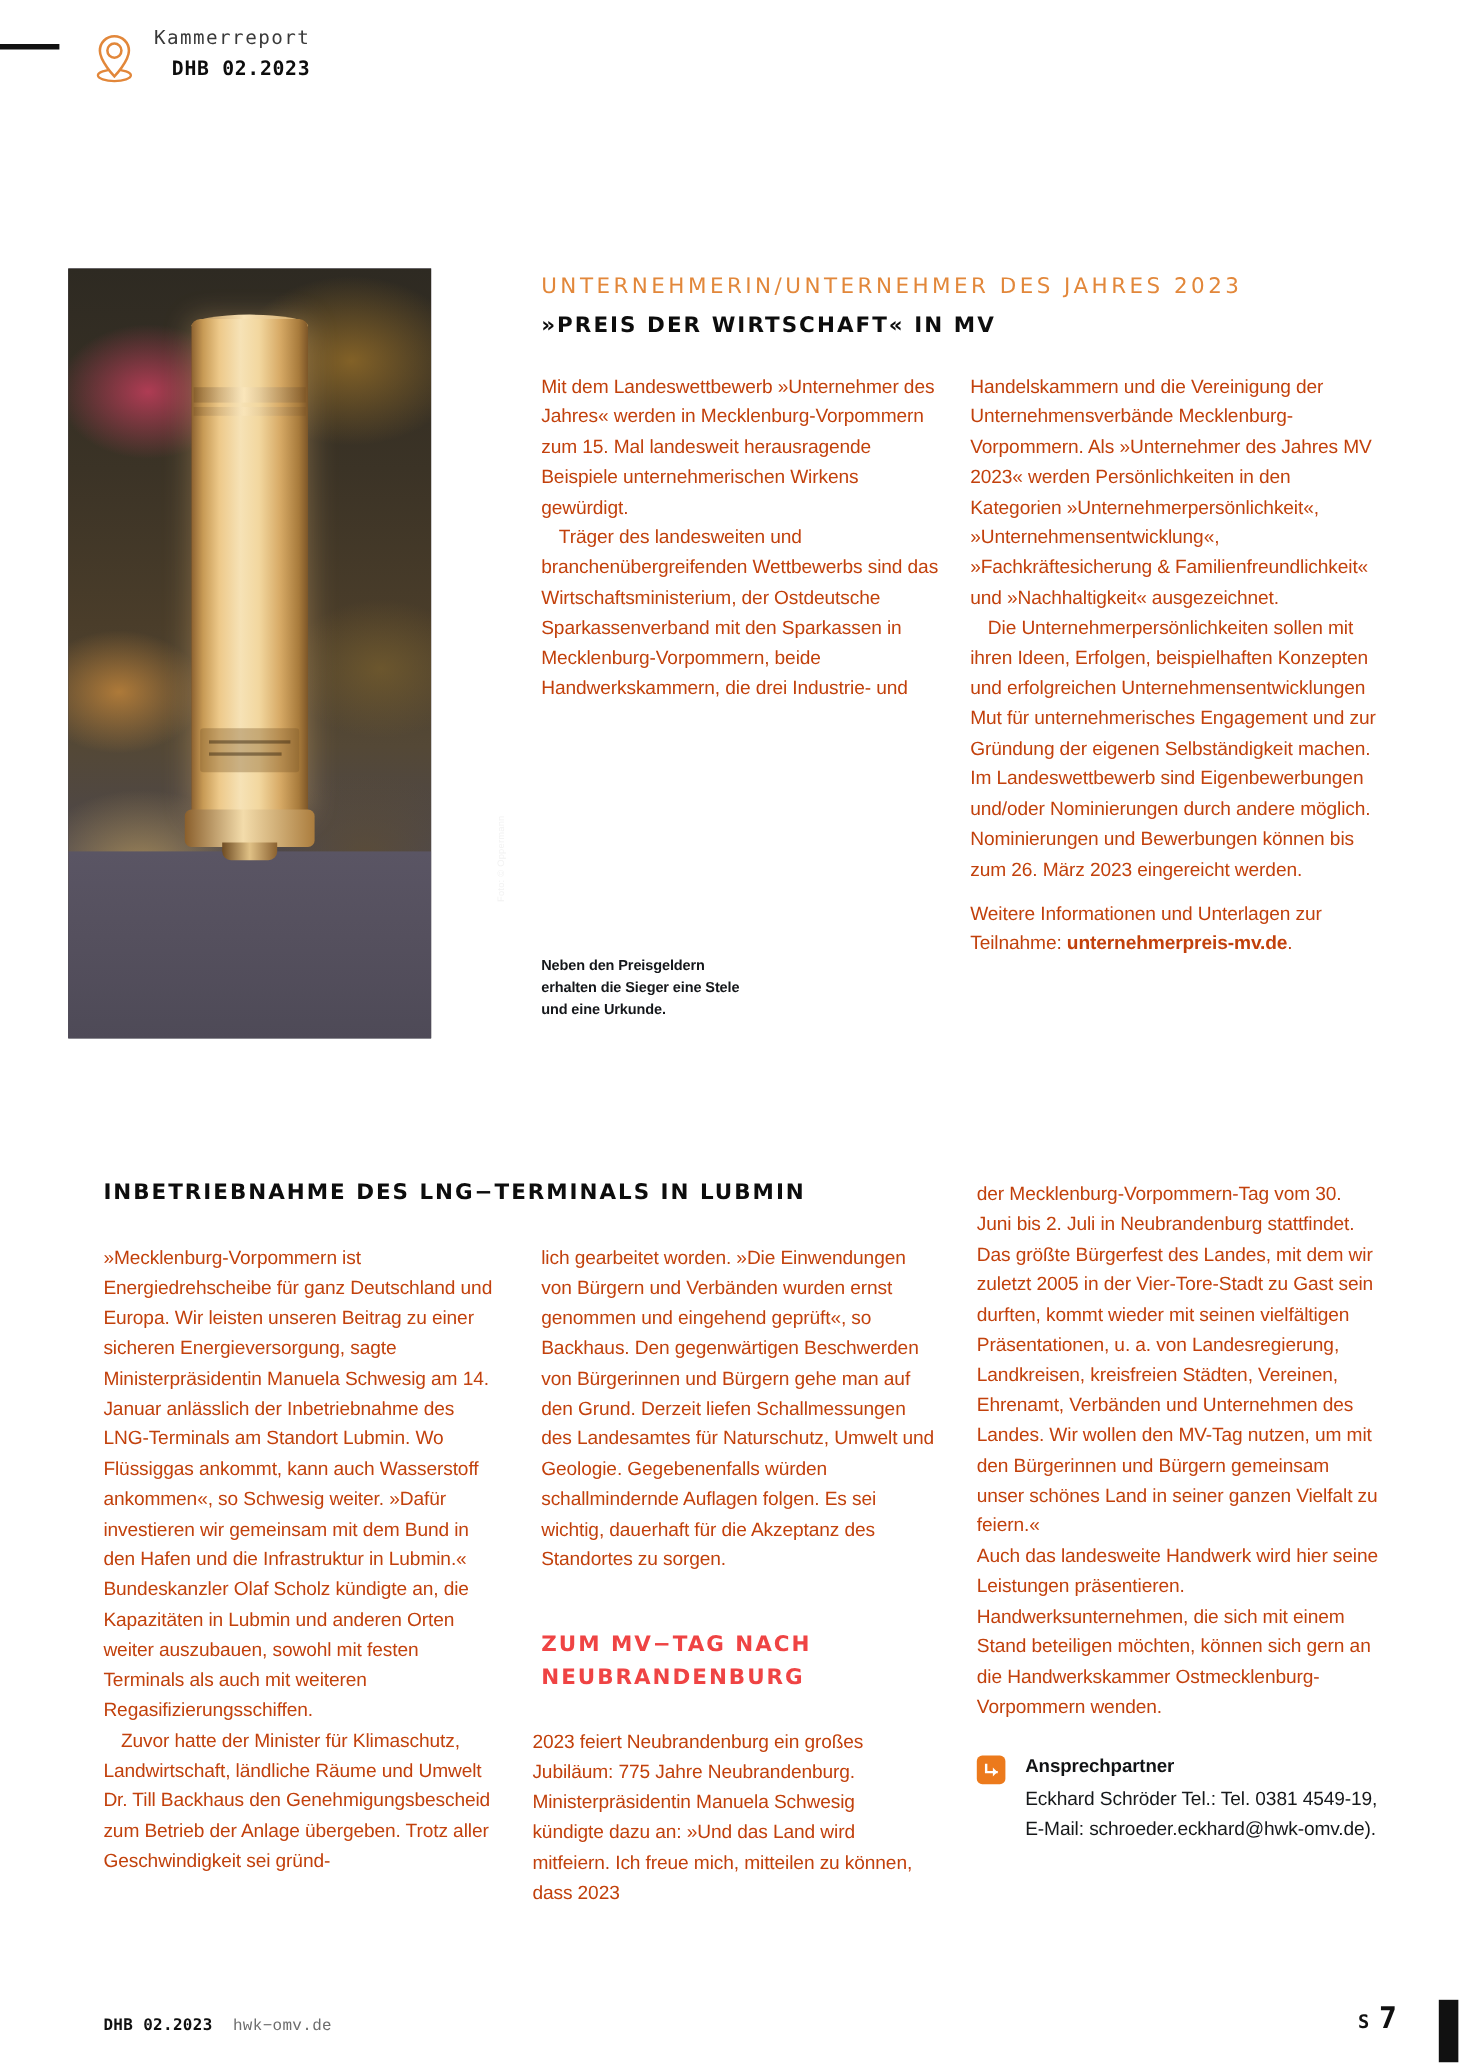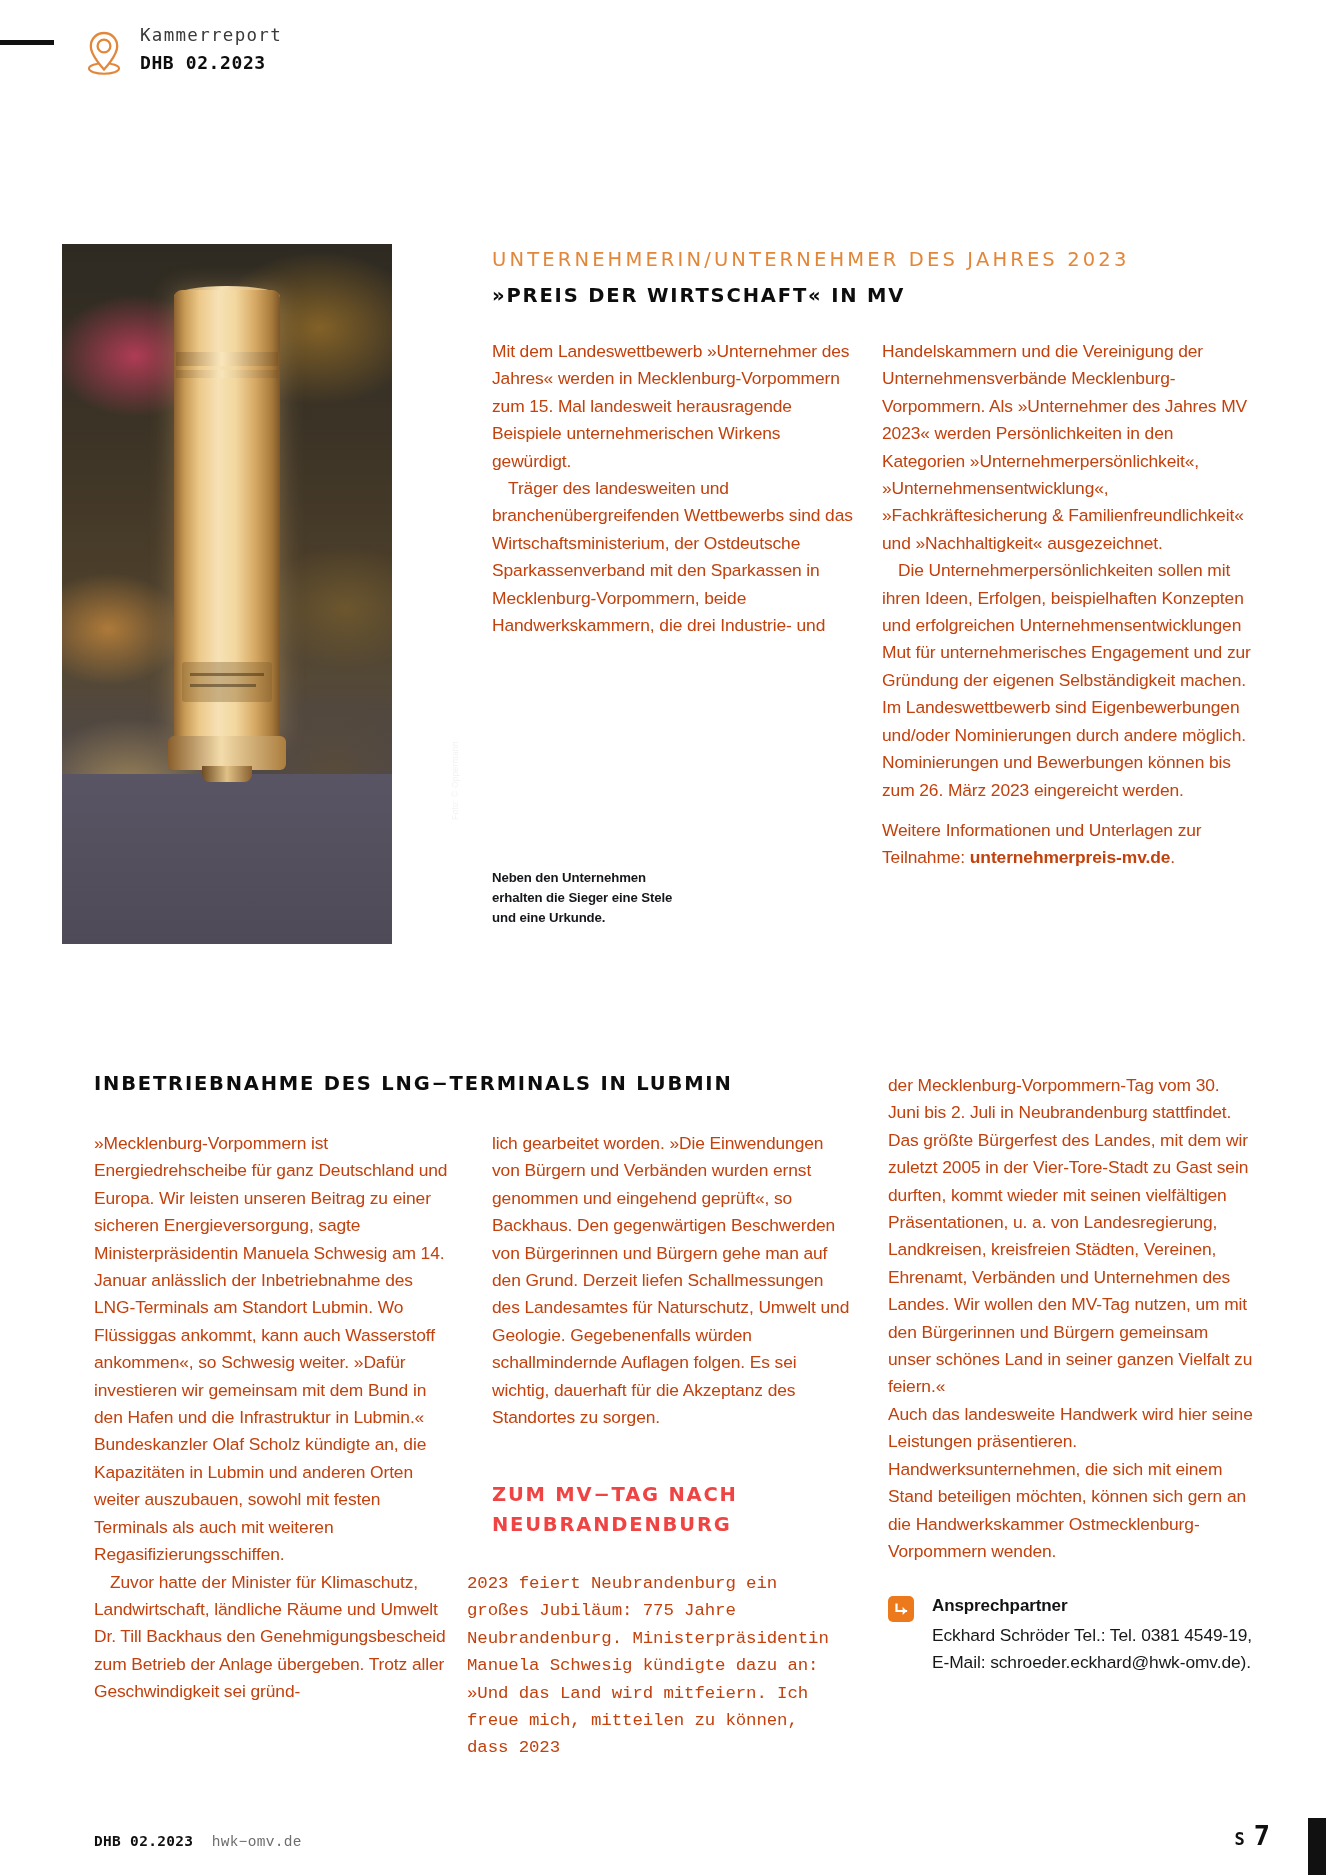--- a/index.html
+++ b/index.html
@@ -21,20 +21,21 @@
     background: #ffffff;
   }
 
   
   .masthead {
     position: absolute;
     left: 0;
     top: 34px;
     width: 1286px;
     height: 64px;
+    text-align: right;
   }
   .masthead-rule {
     position: absolute;
     left: 0;
     top: 6px;
     width: 54px;
     height: 5px;
     background: #111111;
   }
   .pin-icon {
@@ -259,21 +260,21 @@
     font-size: 19.5px;
     letter-spacing: 1.8px;
     color: #ef4444;
     line-height: 30px;
   }
   .mvtag-heading { left: 492px; top: 1480px; width: 330px; }
 
   .body-col-1 { left: 94px; top: 1130px; width: 358px; }
   .body-col-2 { left: 492px; top: 1130px; width: 362px; }
   .body-col-3 { left: 888px; top: 1072px; width: 366px; }
-  .body-col-2b { left: 467px; top: 1570px; width: 362px; font-family: Liberation Mono, monospace; }
+  .body-col-2b { left: 484px; top: 1570px; width: 362px; }
 
   
   .contact {
     position: absolute;
     left: 888px;
     top: 1592px;
     width: 372px;
   }
   .contact-icon {
     position: absolute;
@@ -408,21 +409,21 @@
     <p>Mit dem Landeswettbewerb »Unternehmer des Jahres« werden in Mecklenburg-Vorpommern zum 15. Mal landesweit herausragende Beispiele unternehmerischen Wirkens gewürdigt.</p>
     <p class="indent">Träger des landesweiten und branchenübergreifenden Wettbewerbs sind das Wirtschaftsministerium, der Ostdeutsche Sparkassenverband mit den Sparkassen in Mecklenburg-Vorpommern, beide Handwerkskammern, die drei Industrie- und</p>
   </div>
 
   <div class="col lead-col-2">
     <p>Handelskammern und die Vereinigung der Unternehmensverbände Mecklenburg-Vorpommern. Als »Unternehmer des Jahres MV 2023« werden Persönlichkeiten in den Kategorien »Unternehmerpersönlichkeit«, »Unternehmensentwicklung«, »Fachkräftesicherung &amp; Familienfreundlichkeit« und »Nachhaltigkeit« ausgezeichnet.</p>
     <p class="indent">Die Unternehmerpersönlichkeiten sollen mit ihren Ideen, Erfolgen, beispielhaften Konzepten und erfolgreichen Unternehmensentwicklungen Mut für unternehmerisches Engagement und zur Gründung der eigenen Selbständigkeit machen. Im Landeswettbewerb sind Eigenbewerbungen und/oder Nominierungen durch andere möglich. Nominierungen und Bewerbungen können bis zum 26. März 2023 eingereicht werden.</p>
     <p class="gap"><span>Weitere Informationen und Unterlagen zur Teilnahme: </span><span class="bold-inline">unternehmerpreis-mv.de</span><span>.</span></p>
   </div>
 
-  <div class="caption">Neben den Unternehmen erhalten die Sieger eine Stele und eine Urkunde.</div>
+  <div class="caption">Neben den Preisgeldern erhalten die Sieger eine Stele und eine Urkunde.</div>
 
   <div class="section-heading lng-heading">INBETRIEBNAHME DES LNG−TERMINALS IN LUBMIN</div>
 
   <div class="col body-col-1">
     <p>»Mecklenburg-Vorpommern ist Energiedrehscheibe für ganz Deutschland und Europa. Wir leisten unseren Beitrag zu einer sicheren Energieversorgung, sagte Ministerpräsidentin Manuela Schwesig am 14. Januar anlässlich der Inbetriebnahme des LNG-Terminals am Standort Lubmin. Wo Flüssiggas ankommt, kann auch Wasserstoff ankommen«, so Schwesig weiter. »Dafür investieren wir gemeinsam mit dem Bund in den Hafen und die Infrastruktur in Lubmin.« Bundeskanzler Olaf Scholz kündigte an, die Kapazitäten in Lubmin und anderen Orten weiter auszubauen, sowohl mit festen Terminals als auch mit weiteren Regasifizierungsschiffen.</p>
     <p class="indent">Zuvor hatte der Minister für Klimaschutz, Landwirtschaft, ländliche Räume und Umwelt Dr. Till Backhaus den Genehmigungsbescheid zum Betrieb der Anlage übergeben. Trotz aller Geschwindigkeit sei gründ-</p>
   </div>
 
   <div class="col body-col-2">
     <p>lich gearbeitet worden. »Die Einwendungen von Bürgern und Verbänden wurden ernst genommen und eingehend geprüft«, so Backhaus. Den gegenwärtigen Beschwerden von Bürgerinnen und Bürgern gehe man auf den Grund. Derzeit liefen Schallmessungen des Landesamtes für Naturschutz, Umwelt und Geologie. Gegebenenfalls würden schallmindernde Auflagen folgen. Es sei wichtig, dauerhaft für die Akzeptanz des Standortes zu sorgen.</p>

